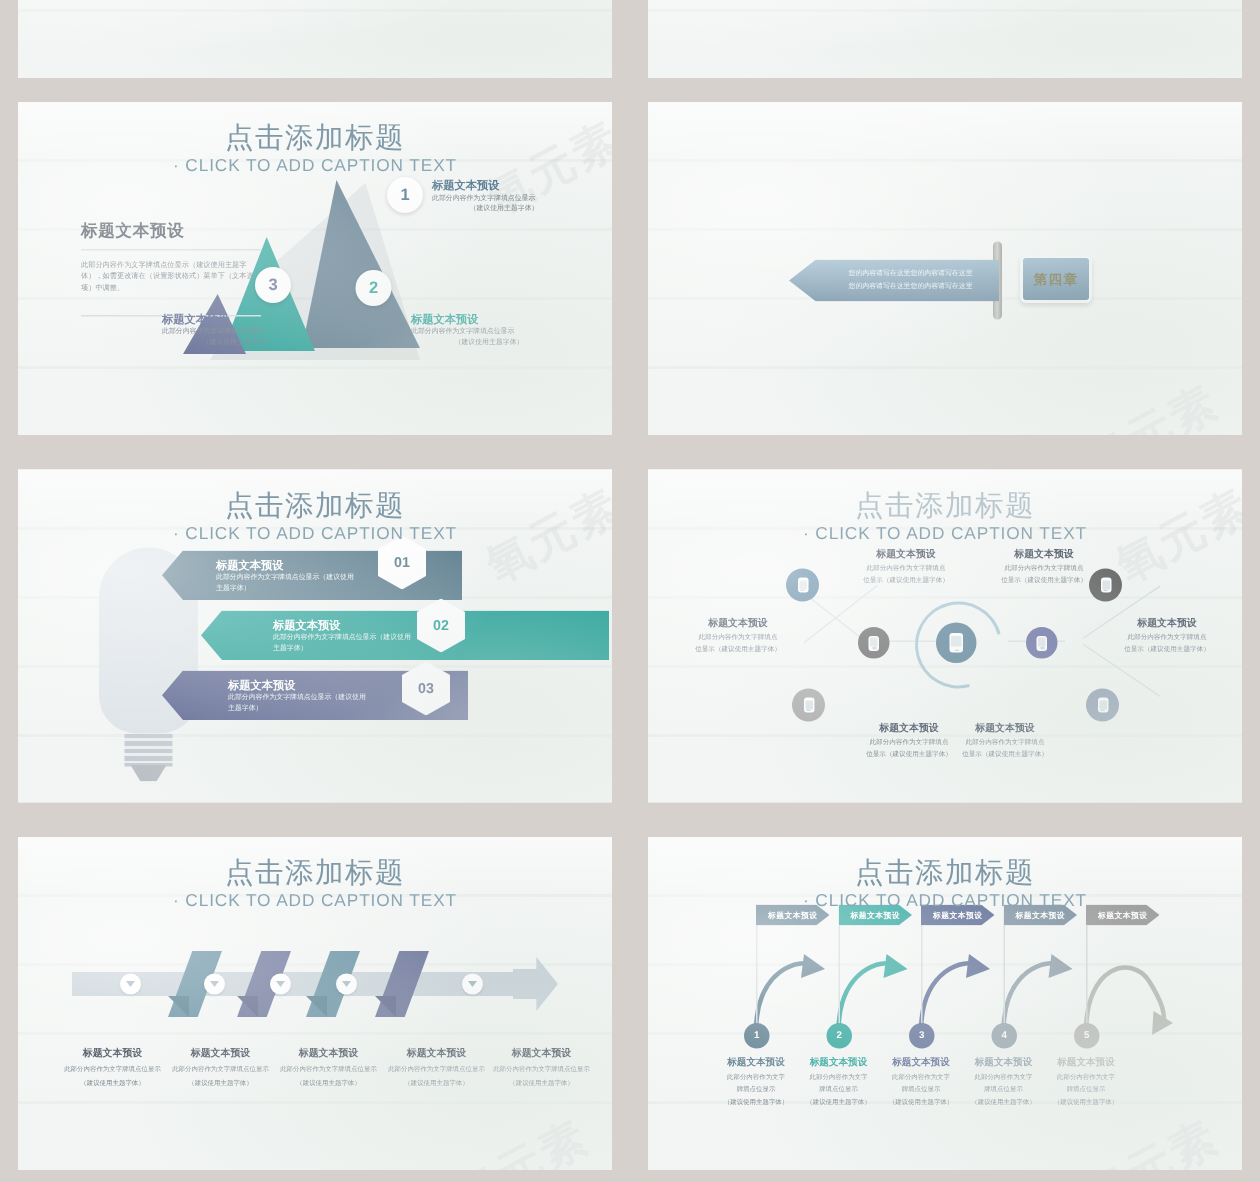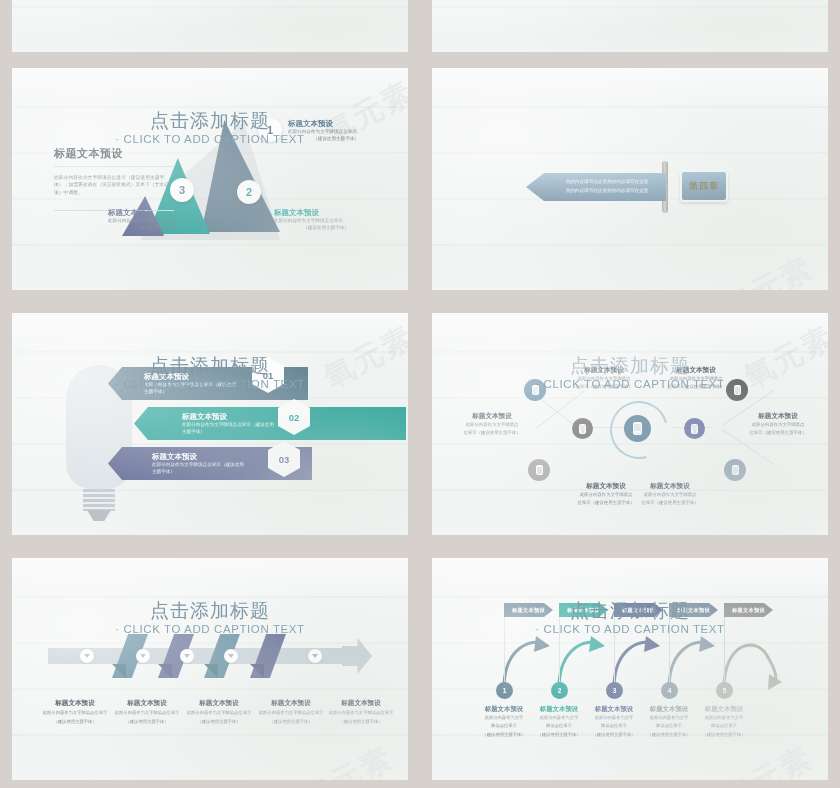--- a/index.html
+++ b/index.html
@@ -38,21 +38,21 @@
   #s-tr{left:432px;top:-52px;width:396px;height:104px;}
   #s1 {left:12px;top:68px;width:396px;height:222px;}
   #s2 {left:432px;top:68px;width:396px;height:222px;}
   #s3 {left:12px;top:313px;width:396px;height:222px;}
   #s4 {left:432px;top:313px;width:396px;height:222px;}
   #s5 {left:12px;top:558px;width:396px;height:222px;}
   #s6 {left:432px;top:558px;width:396px;height:222px;}
 
   
   .hd{position:absolute;left:0;right:0;top:14px;text-align:center;z-index:4;}
-  .hd .cn{font-size:19px;color:#7f99a8;letter-spacing:1px;line-height:22px;margin-top:28px;}
+  .hd .cn{font-size:19px;color:#7f99a8;letter-spacing:1px;line-height:22px;}
   .hd .en{font-size:11.5px;color:#8ba6b4;letter-spacing:.6px;line-height:14px;}
   .hd.faded .cn{color:#b9c7ce;}
   .hd.faded .en{color:#93aab6;}
 
   
   .t-h{font-size:7.5px;font-weight:bold;color:#3f4a5c;line-height:10px;}
   .t-b{font-size:4.6px;color:#69737f;line-height:6.6px;}
   .t-h.teal{color:#1b9e94;}
   .t-h.blue{color:#4a6f8a;}
   .t-h.wht{color:#ffffff;}

